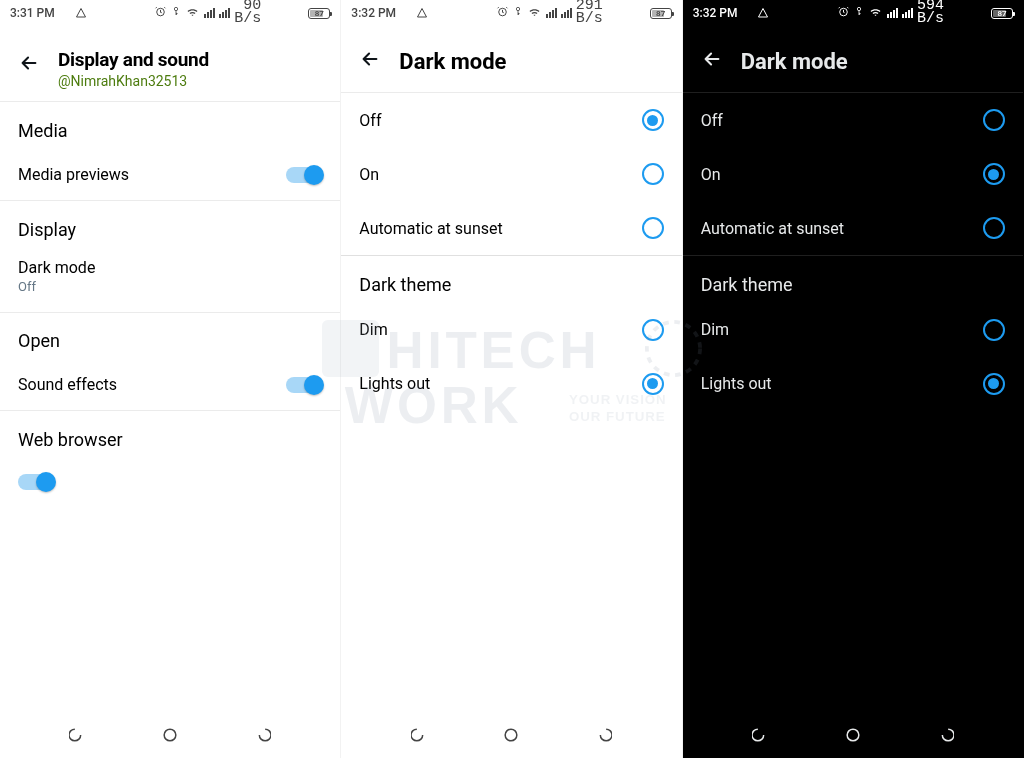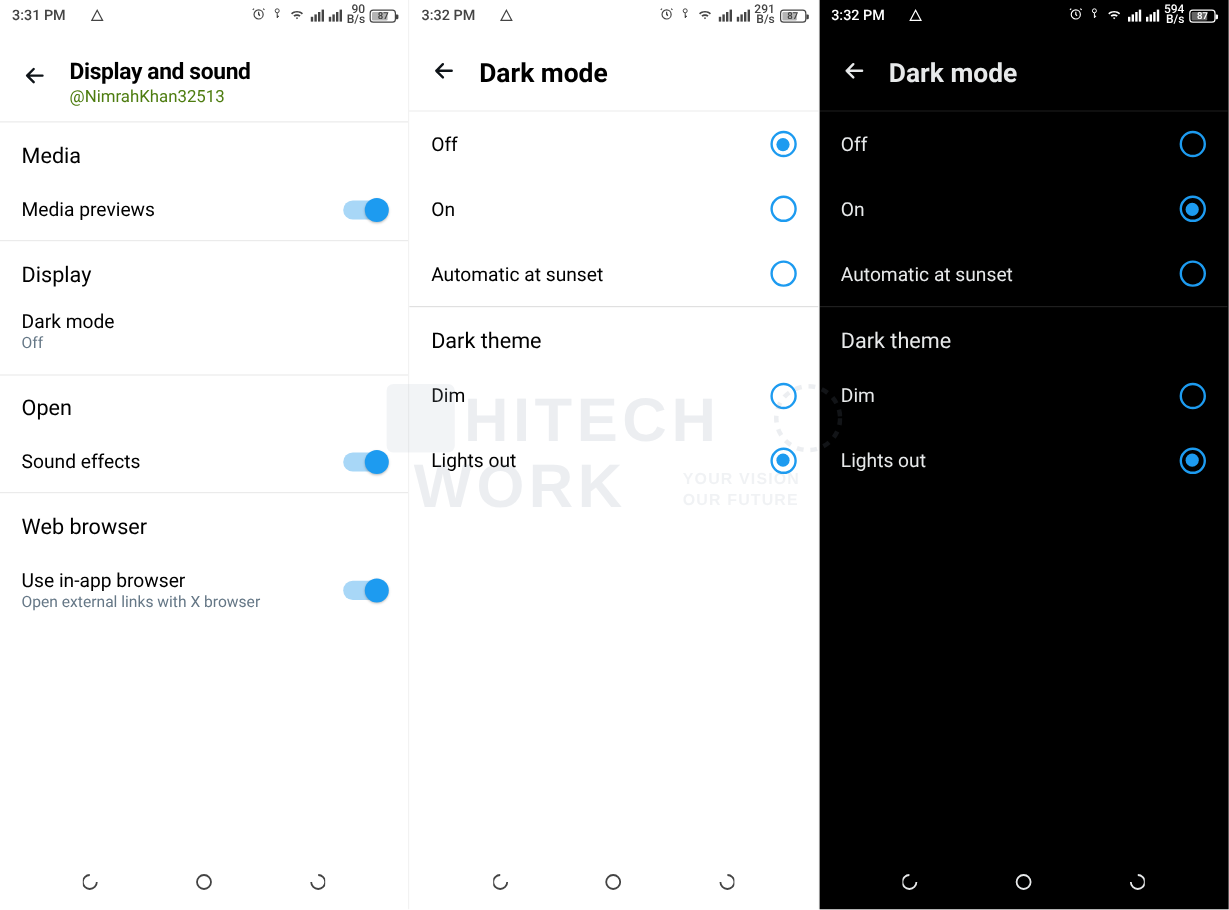--- a/index.html
+++ b/index.html
@@ -34,29 +34,30 @@
   .status-right { display: flex; align-items: center; gap: 4px; }
   .tri-icon svg, .alarm-icon svg, .key-icon svg, .wifi-icon svg { display: block; }
   .bars { display: flex; align-items: flex-end; gap: 1px; }
   .bars span {
     width: 2px; background: currentColor;
   }
   .bars span:nth-child(1){ height:4px; }
   .bars span:nth-child(2){ height:6px; }
   .bars span:nth-child(3){ height:8px; }
   .bars span:nth-child(4){ height:10px; }
-  .speed { font-size: 10px; line-height: 0.85; text-align: right; }
+  .speed { font-size: 15px; line-height: 0.85; text-align: right; font-family: Liberation Mono, monospace; }
   .battery {
     width: 22px; height: 11px;
     border: 1.3px solid currentColor;
     border-radius: 3px;
     position: relative;
     display: flex;
     align-items: center;
     padding: 1px;
+    margin-left: 43px;
   }
   .battery::after {
     content: "";
     position: absolute;
     right: -3px;
     top: 3px;
     width: 2px;
     height: 4px;
     background: currentColor;
     border-radius: 0 1px 1px 0;
@@ -253,24 +254,20 @@
 
     <div class="section-label">Open</div>
     <div class="row">
       <span class="row-title">Sound effects</span>
       <span class="toggle"></span>
     </div>
     <div class="divider"></div>
 
     <div class="section-label">Web browser</div>
     <div class="row">
-      <div class="row-text">
-        <span class="row-title">Use in-app browser</span>
-        <span class="row-sub">Open external links with X browser</span>
-      </div>
       <span class="toggle"></span>
     </div>
 
   </div>
 
   <div class="nav-bar" style="color:#444">
     <span>
       <svg width="20" height="20" viewBox="0 0 24 24">
           <path fill="none" stroke="currentColor" stroke-width="1.8" d="M7 5a7 7 0 1 0 7 7"></path>
         </svg>

